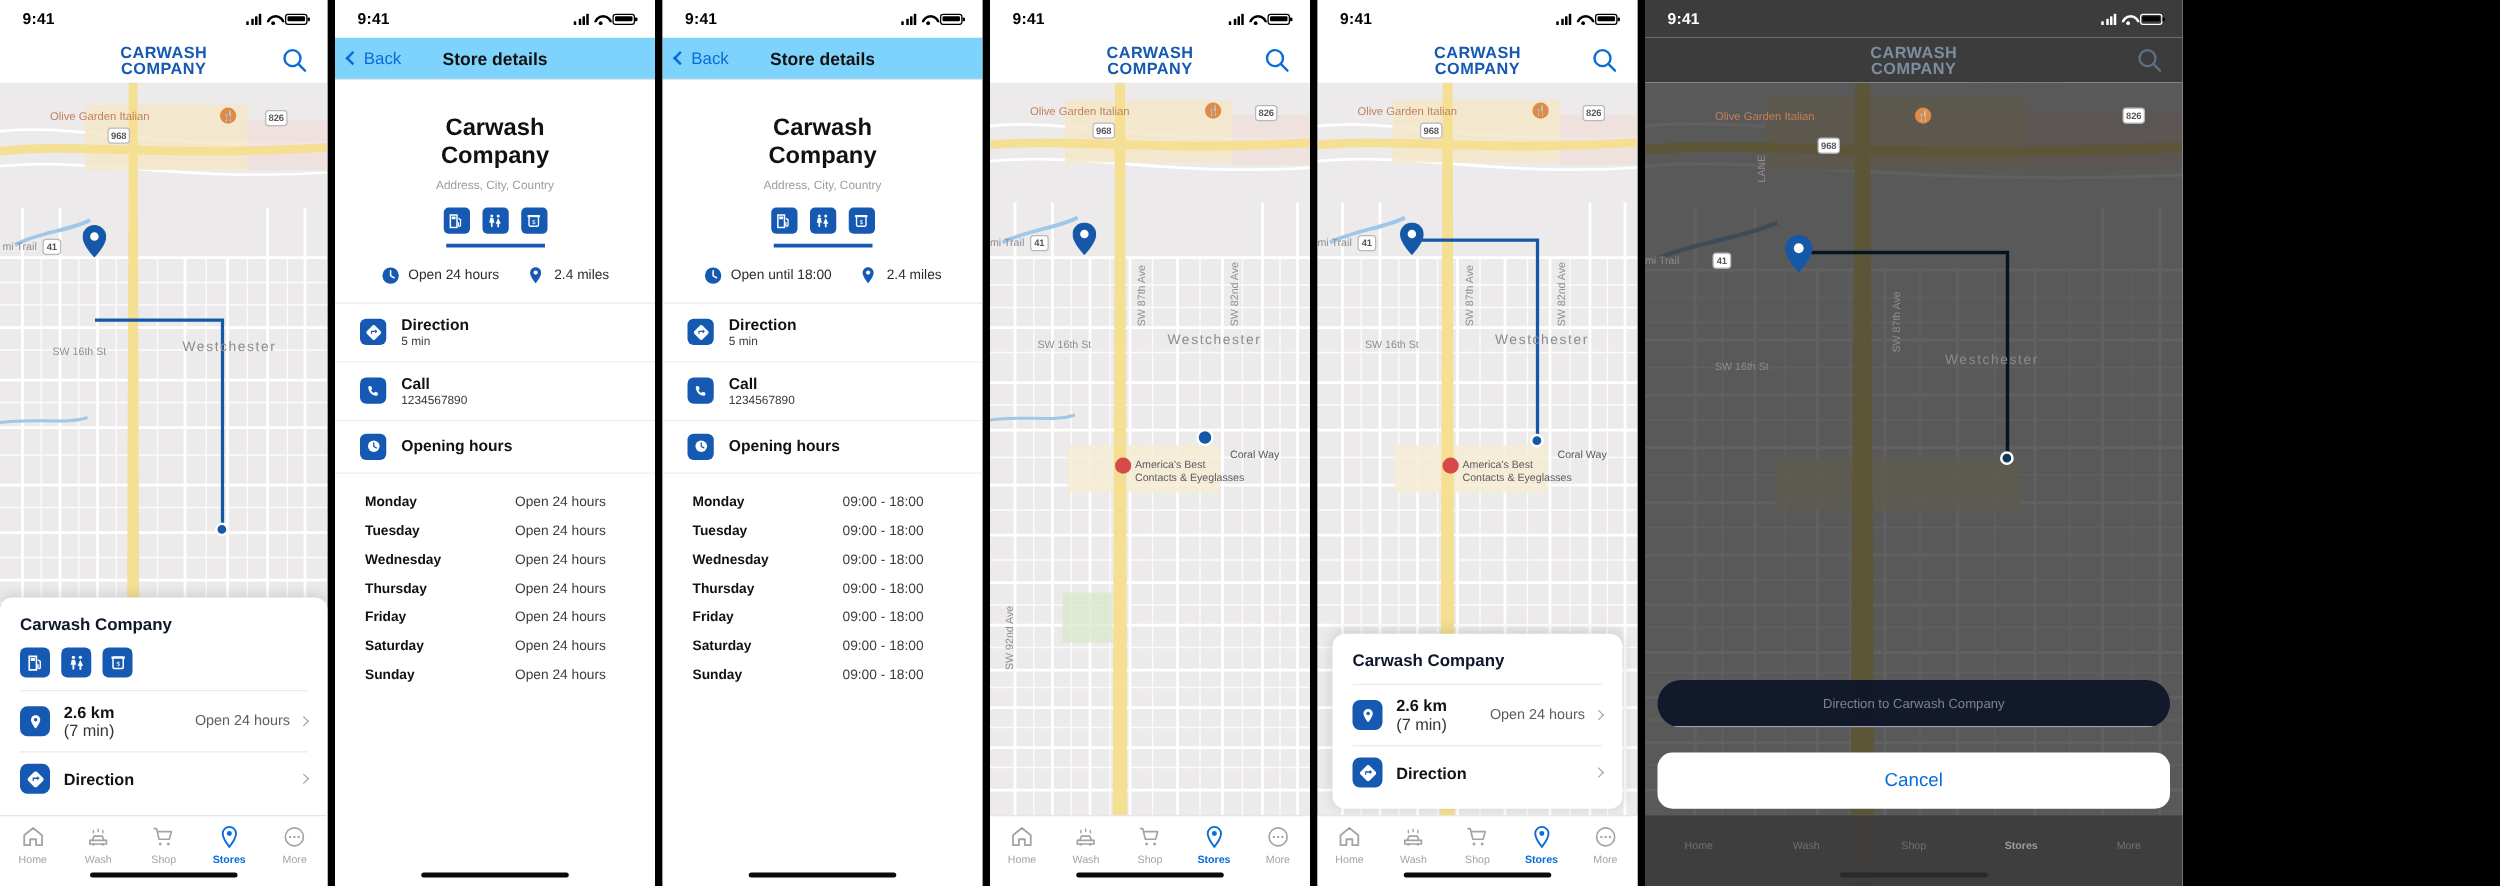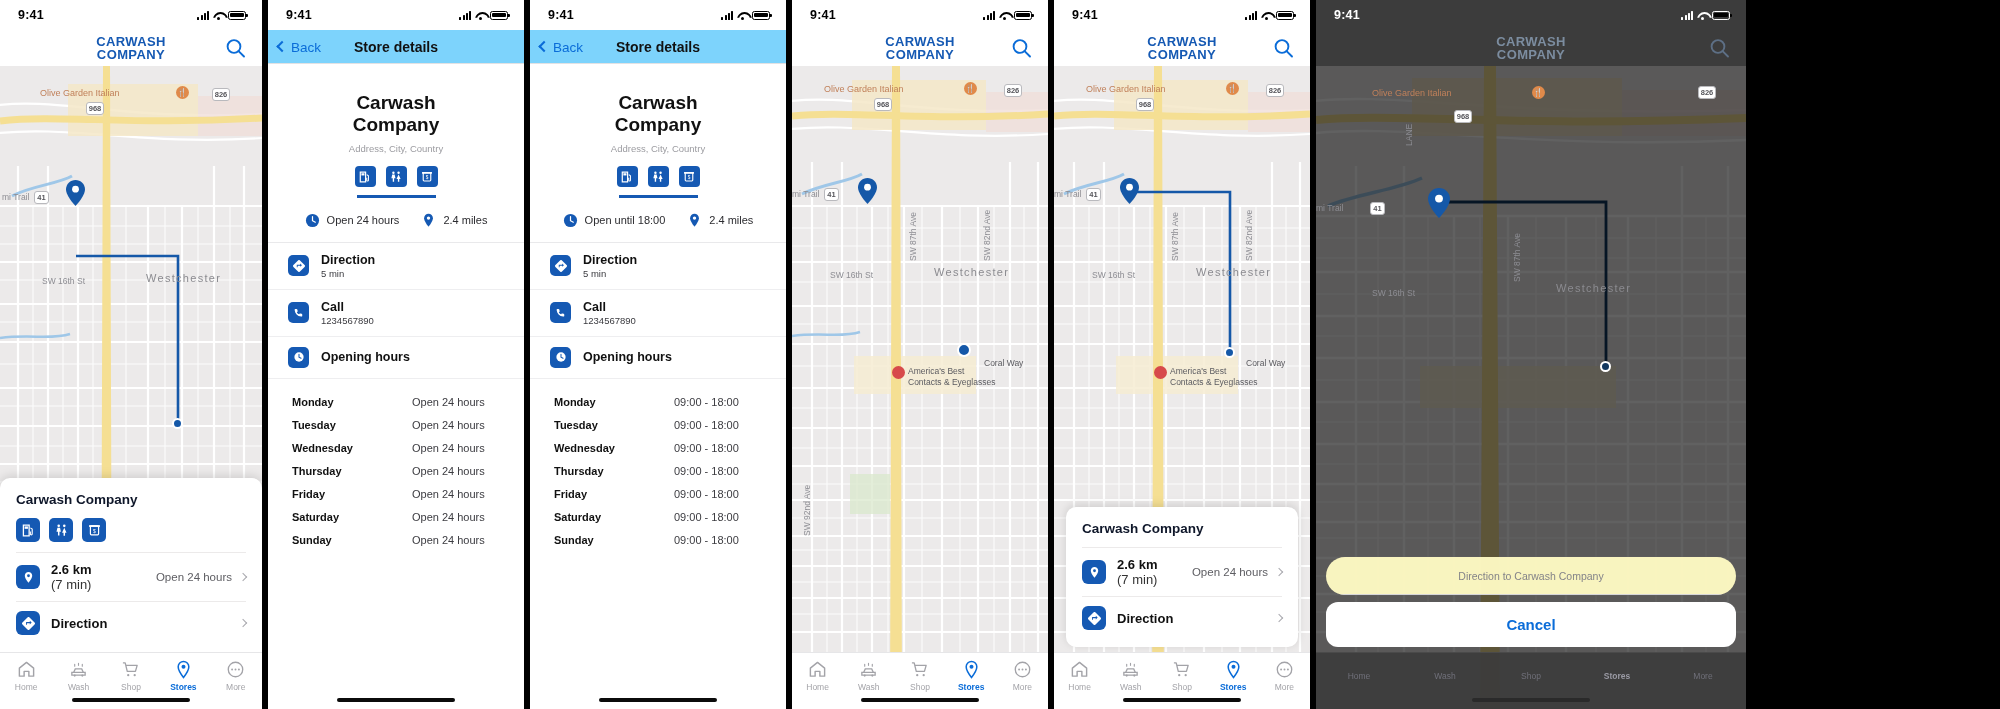--- a/index.html
+++ b/index.html
@@ -165,27 +165,27 @@
   .det-row .sqico { width:21px;height:21px;border-radius:5px; }
   .det-row .rtitle { font-size:12.5px; font-weight:bold; color:#111; }
   .det-row .rsub { font-size:9.5px; color:#3a3a3f; margin-top:1px; }
   .hours { padding: 12px 24px 0 24px; }
   .hrow { display:flex; justify-content:space-between; padding: 5.5px 0; }
   .hday { font-size:11px; font-weight:bold; color:#111; }
   .hval { font-size:11px; color:#3b3b40; min-width:88px; }
 
   
   .sheet { position:absolute; left:10px; right:10px; bottom:62px; z-index:30; }
-  .sheet-grp { background:#fef9c3; border-radius:20px; overflow:hidden; opacity:.97; }
+  .sheet-grp { background:#0f172a; border-radius:20px; overflow:hidden; opacity:.97; }
   .sheet-title { text-align:center; font-size:10.5px; color:#85858a; padding:13px 10px 12px 10px; border-bottom:1px solid #d9d9dc; }
   .sheet-opt { text-align:center; font-size:15px; color:#0a6cd8; padding:14px 10px; border-bottom:1px solid #d9d9dc; }
   .sheet-opt:last-child { border-bottom:none; }
   .sheet-cancel {
-    margin-top:7px; background:#fff; border-radius:12px; text-align:center;
-    font-size:15px; font-weight:bold; color:#0a6cd8; padding:14px 10px;
+    margin-top:20px; background:#fff; border-radius:12px; text-align:center;
+    font-size:15px; font-weight:normal; color:#0a6cd8; padding:14px 10px;
   }
 </style>
 </head>
 <body>
 
 <div class="strip">
 
   <div class="panel" style="width:262px">
     <div class="statusbar">
       <div class="sb-time">9:41</div>

